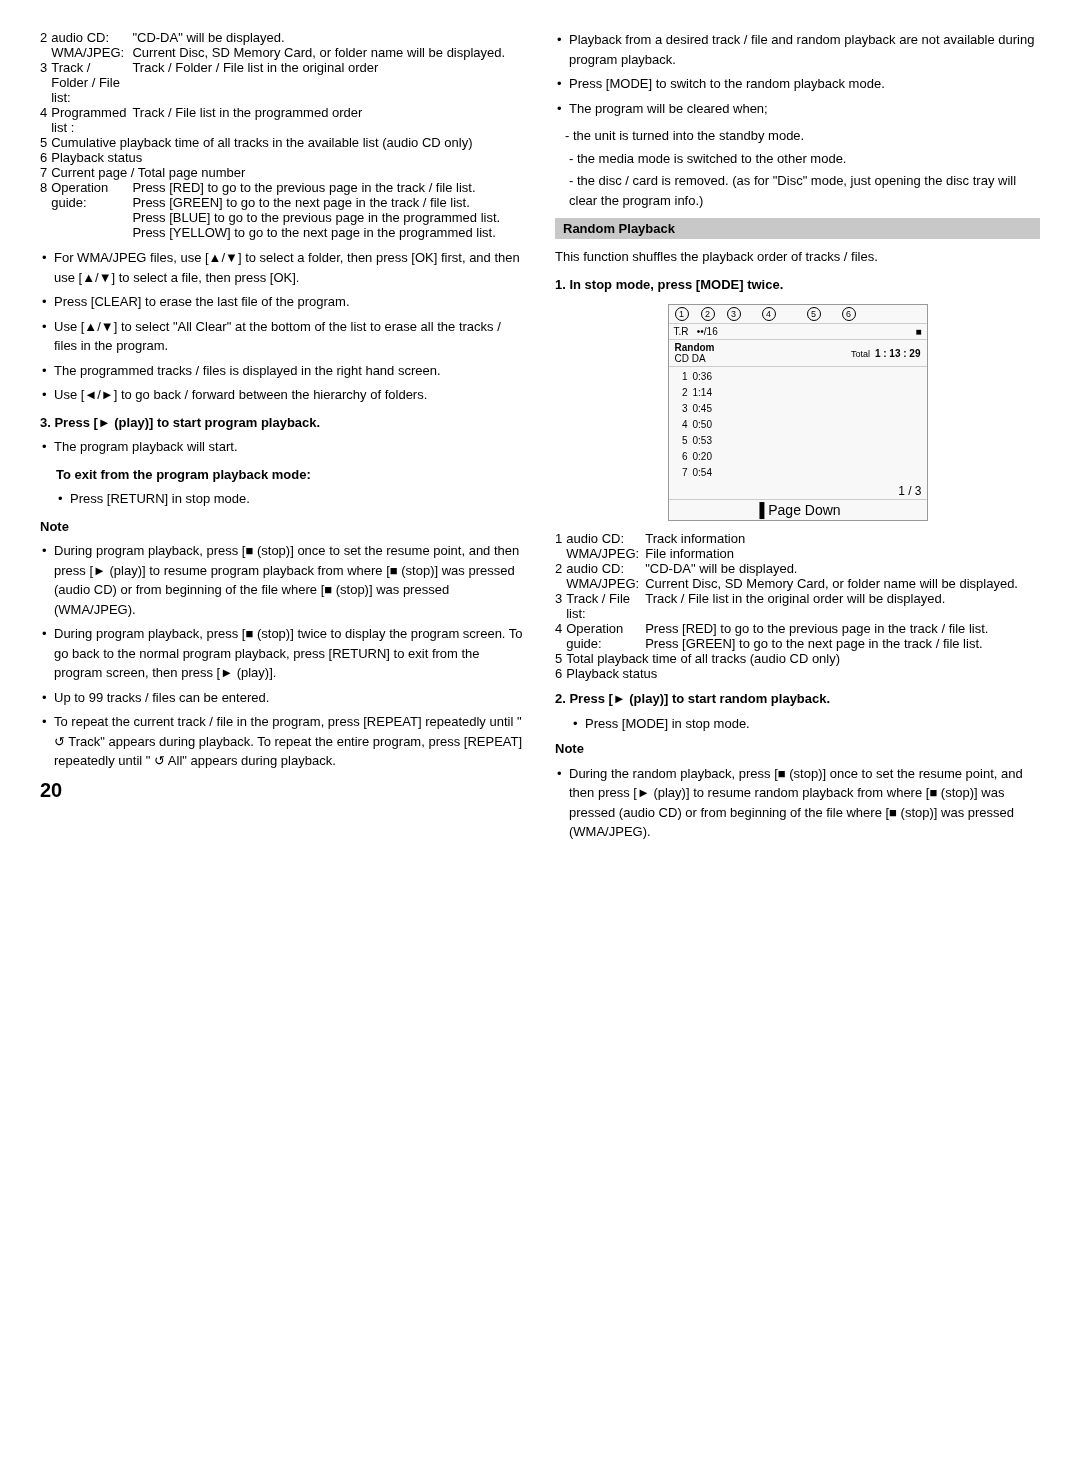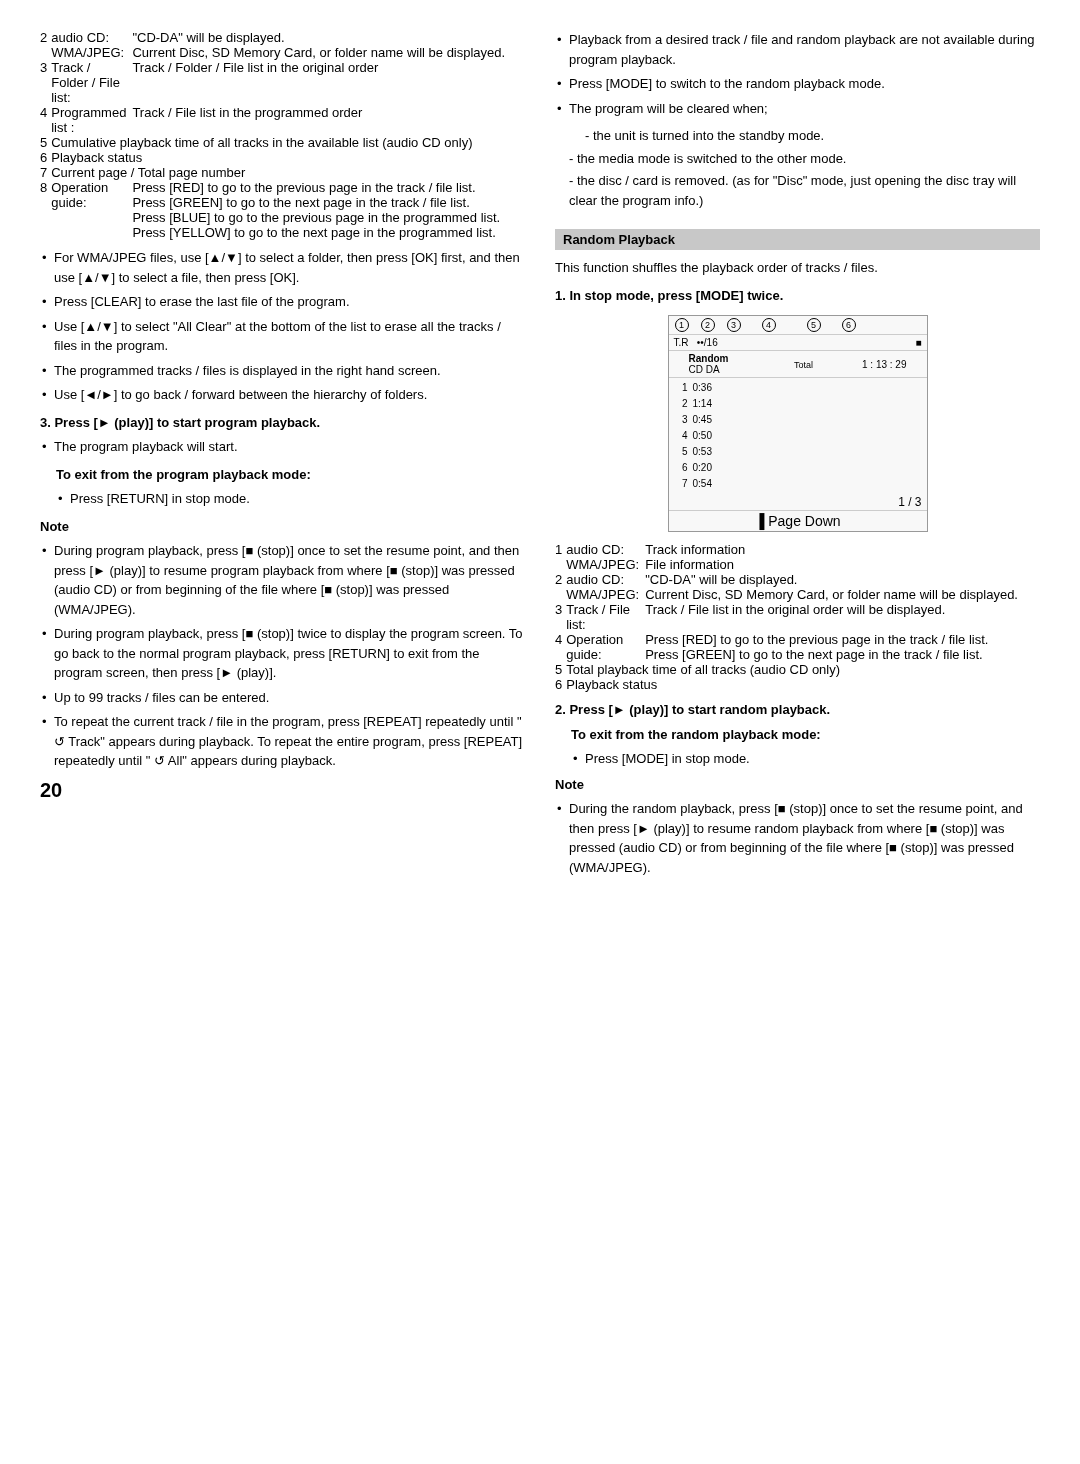--- a/index.html
+++ b/index.html
@@ -68,21 +68,21 @@
       align-items: center;
       padding: 2px 5px;
       border-bottom: 1px solid #ccc;
       font-size: 10px;
       gap: 20px;
     }
     .display-mid-bar {
       display: flex;
       justify-content: space-between;
       align-items: center;
-      padding: 2px 20px;
+      padding: 2px 6px;
       border-bottom: 1px solid #ccc;
       font-size: 10px;
     }
     .display-track-list {
       padding: 2px 5px;
     }
     .track-row {
       display: flex;
       gap: 5px;
       font-size: 10px;
@@ -205,23 +205,23 @@
 
   </div>
 
   <div class="right-col">
 
     <ul class="bullet-list">
       <li>Playback from a desired track / file and random playback are not available during program playback.</li>
       <li>Press [MODE] to switch to the random playback mode.</li>
       <li>The program will be cleared when;</li>
     </ul>
-    <p style="margin-left:30px; margin-bottom:3px; line-height:1.5;">- the unit is turned into the standby mode.</p>
+    <p style="margin-left:10px; margin-bottom:3px; line-height:1.5;">- the unit is turned into the standby mode.</p>
     <p style="margin-left:14px; margin-bottom:3px; line-height:1.5;">- the media mode is switched to the other mode.</p>
-    <p style="margin-left:14px; margin-bottom:19px; line-height:1.5;">- the disc / card is removed. (as for "Disc" mode, just opening the disc tray will clear the program info.)</p>
+    <p style="margin-left:14px; margin-bottom:8px; line-height:1.5;">- the disc / card is removed. (as for "Disc" mode, just opening the disc tray will clear the program info.)</p>
 
     <div class="section-header">Random Playback</div>
 
     <p style="margin-bottom:8px;">This function shuffles the playback order of tracks / files.</p>
 
     <p class="bold step-header">1. In stop mode, press [MODE] twice.</p>
 
     <div class="display-box">
 
       <div class="top-circles">
@@ -233,21 +233,21 @@
         <span style="margin-left:10px;" class="circle-num">6</span>
       </div>
 
       <div class="display-top-bar">
         <span>T.R &nbsp; ••/16</span>
         <span>■</span>
       </div>
 
       <div class="display-mid-bar">
         <span style="font-weight:bold;">Random<br><span style="font-weight:normal;">CD DA</span></span>
-        <span><span style="font-size:9px;">Total &nbsp;</span><span style="font-weight:normal;margin-left:44px;">1 : 13 : 29</span></span>
+        <span><span style="font-size:9px;">Total &nbsp;</span><span style="font-weight:bold;">1 : 13 : 29</span></span>
       </div>
 
       <div class="display-track-list">
         <div class="track-row">
             <span class="track-num">1</span>
             <span class="track-time">0:36</span>
           </div>
         <div class="track-row">
             <span class="track-num">2</span>
             <span class="track-time">1:14</span>
@@ -316,21 +316,20 @@
           <td colspan="2">Total playback time of all tracks (audio CD only)</td>
         </tr>
         <tr>
           <td style="vertical-align:top; padding-right:4px;">6</td>
           <td colspan="2">Playback status</td>
         </tr>
       </tbody>
     </table>
 
     <p class="bold">2. Press [► (play)] to start random playback.</p>
-    <p class="bold" style="margin-left:16px;">To exit from the random playback mode:</p>
     <ul class="bullet-list" style="margin-left:16px; margin-bottom:6px;">
       <li>Press [MODE] in stop mode.</li>
     </ul>
 
     <p class="bold">Note</p>
     <ul class="bullet-list">
       <li>During the random playback, press [■ (stop)] once to set the resume point, and then press [► (play)] to resume random playback from where [■ (stop)] was pressed (audio CD) or from beginning of the file where [■ (stop)] was pressed (WMA/JPEG).</li>
     </ul>
 
   </div>

